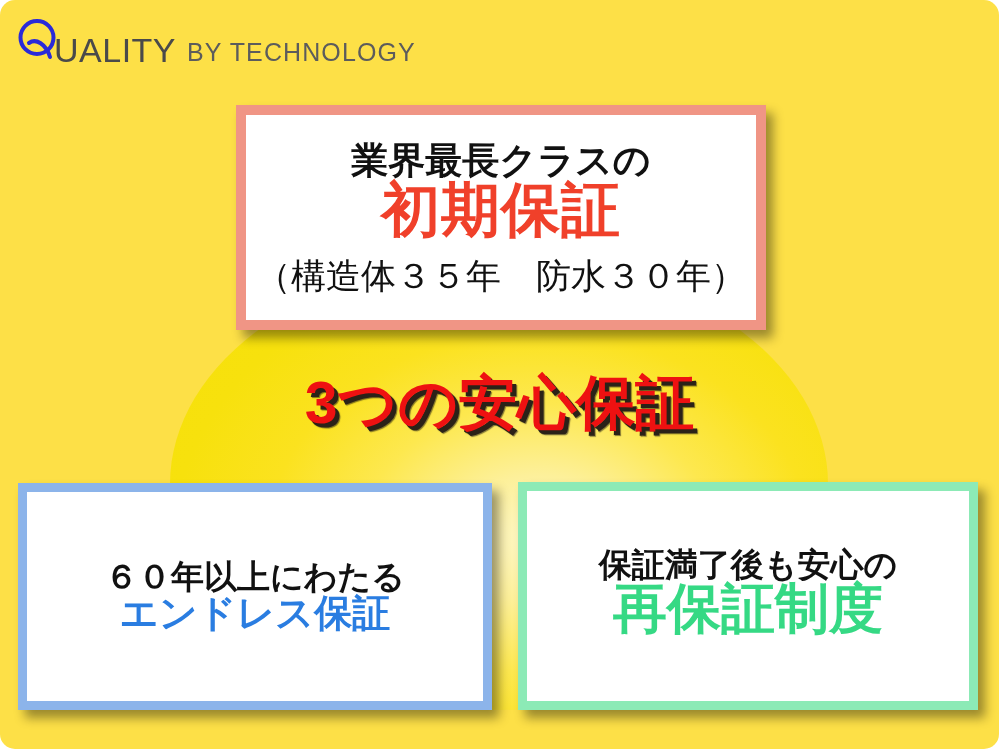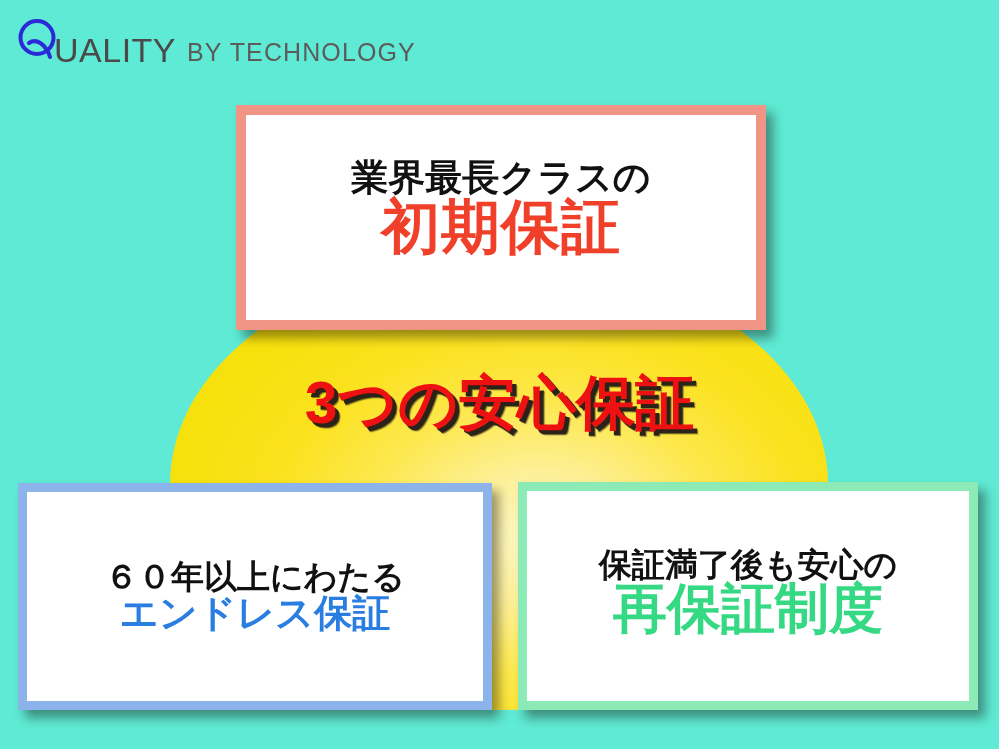--- a/index.html
+++ b/index.html
@@ -13,21 +13,22 @@
     position: relative;
     overflow: hidden;
     font-family: "Liberation Sans", "DejaVu Sans", sans-serif;
     background: #ffffff;
   }
 
   
   #slide {
     position: absolute;
     inset: 0;
-    background: #5eead4;
+    background: #fde047;
+    border-radius: 15px;
   }
 
   
   #logo {
     position: absolute;
     left: 16px;
     top: 17px;
     display: flex;
     align-items: baseline;
     white-space: nowrap;
@@ -198,20 +199,21 @@
     <span class="word-quality">UALITY</span>
     <span class="word-by">BY TECHNOLOGY</span>
   </div>
 
   <div id="glow"></div>
 
   <div class="panel" id="panel-top">
     <div class="inner">
       <div class="lead">業界最長クラスの</div>
       <div class="emph">初期保証</div>
+      <div class="sub">（構造体３５年　防水３０年）</div>
     </div>
   </div>
 
   <div id="headline">3つの安心保証</div>
 
   <div class="panel" id="panel-left">
     <div class="inner">
       <div class="lead">６０年以上にわたる</div>
       <div class="emph">エンドレス保証</div>
     </div>

